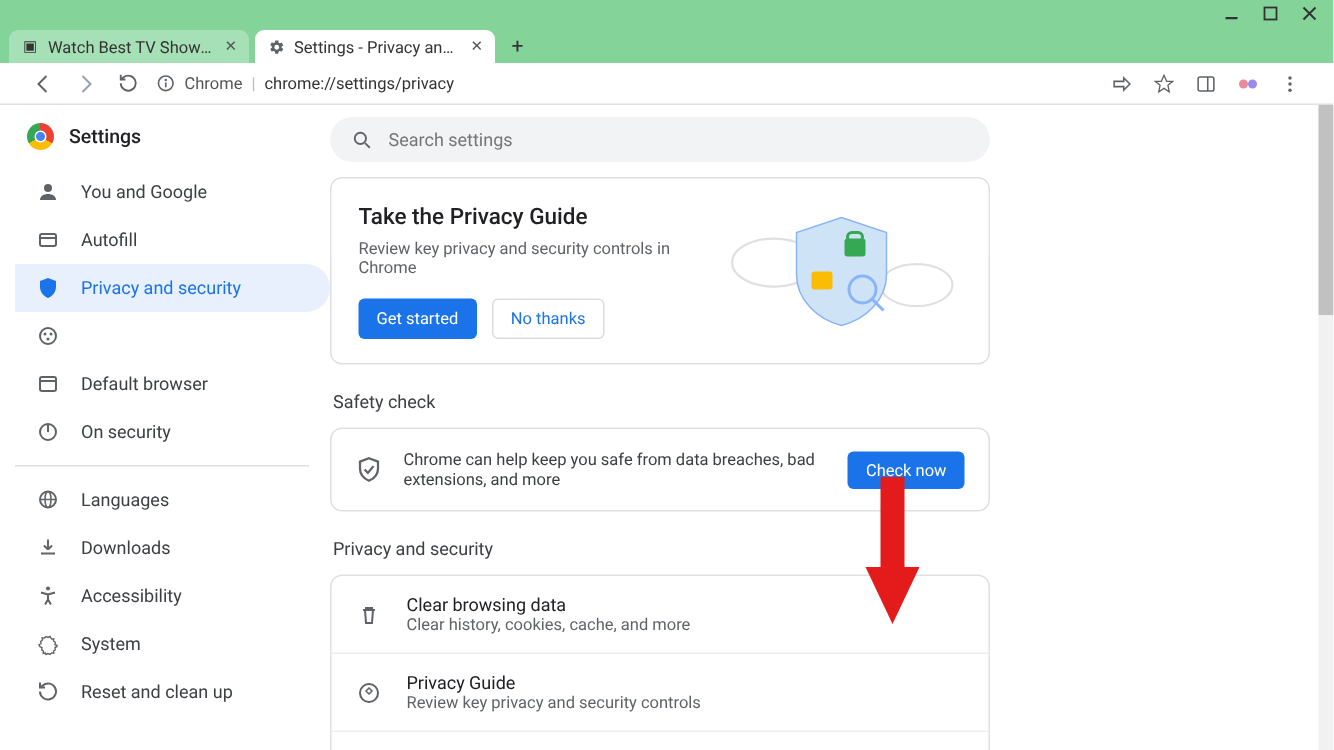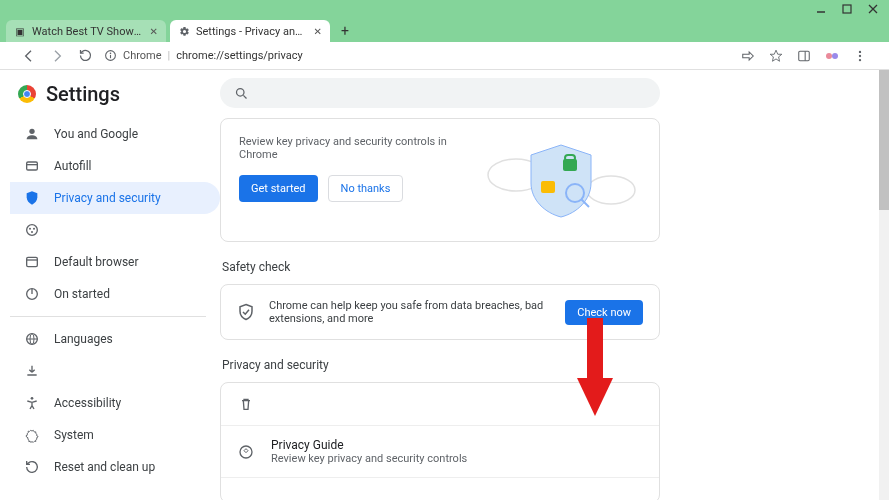--- a/index.html
+++ b/index.html
@@ -25,21 +25,21 @@
   .omnibox .sep { color:#bbb; }
   .omnibox .url { color:#333; }
   .toolbar-right { display:flex; align-items:center; gap:10px; }
   .toolbar-right .tbtn { color:#555; }
 
   .content { display:flex; height: calc(500px - 18px - 24px - 28px); overflow:hidden; }
   .leftcol { width: 220px; padding: 12px 0 0 10px; }
   .header { display:flex; align-items:center; gap:10px; padding: 0 0 12px 8px; }
   .chromeball { width:18px; height:18px; border-radius:50%; background: conic-gradient(#ea4335 0 120deg, #fbbc05 120deg 240deg, #34a853 240deg 360deg); position:relative; }
   .chromeball::after { content:''; position:absolute; inset:5px; background:#4285f4; border-radius:50%; border:1.5px solid #fff; }
-  .header h1 { font-size: 20px; font-weight: 500; color:#202124; }
+  .header h1 { font-size: 13px; font-weight: 500; color:#202124; }
 
   .nav { display:flex; flex-direction:column; }
   .navitem { display:flex; align-items:center; gap:14px; padding: 8px 14px; border-radius: 0 16px 16px 0; font-size: 12px; color:#3c4043; cursor:pointer; }
   .navitem.active { background:#e8f0fe; color:#1a73e8; }
   .navitem .nicon { width:16px; height:16px; display:flex; align-items:center; justify-content:center; color:#5f6368; }
   .navitem.active .nicon { color:#1a73e8; }
   .divider { height:1px; background:#e0e0e0; margin: 6px 14px 6px 0; }
   .navitem .nlabel { flex:1; }
 
   .maincol { flex:1; padding: 8px 0 0 0; position:relative; overflow:hidden; }
@@ -232,39 +232,40 @@
           </span>
         <span class="nlabel">Default browser</span>
       </div>
       <div class="navitem">
         <span class="nicon">
             <svg width="16" height="16" viewBox="0 0 24 24">
               <circle cx="12" cy="12" r="8" fill="none" stroke="#5f6368" stroke-width="2"></circle>
               <line x1="12" y1="4" x2="12" y2="12" stroke="#5f6368" stroke-width="2"></line>
             </svg>
           </span>
-        <span class="nlabel">On started</span>
+        <span class="nlabel">On security</span>
       </div>
       <div class="divider"></div>
       <div class="navitem">
         <span class="nicon">
             <svg width="16" height="16" viewBox="0 0 24 24">
               <circle cx="12" cy="12" r="8" fill="none" stroke="#5f6368" stroke-width="2"></circle>
               <ellipse cx="12" cy="12" rx="3" ry="8" fill="none" stroke="#5f6368" stroke-width="1.5"></ellipse>
               <line x1="4" y1="12" x2="20" y2="12" stroke="#5f6368" stroke-width="1.5"></line>
             </svg>
           </span>
         <span class="nlabel">Languages</span>
       </div>
       <div class="navitem">
         <span class="nicon">
             <svg width="16" height="16" viewBox="0 0 24 24">
               <path d="M12 4v10m0 0l-4-4m4 4l4-4M5 18h14" fill="none" stroke="#5f6368" stroke-width="2"></path>
             </svg>
           </span>
+        <span class="nlabel">Downloads</span>
       </div>
       <div class="navitem">
         <span class="nicon">
             <svg width="16" height="16" viewBox="0 0 24 24">
               <circle cx="12" cy="5" r="2" fill="#5f6368"></circle>
               <path d="M5 9l7 2 7-2M12 11v5m0 0l-3 5m3-5l3 5" fill="none" stroke="#5f6368" stroke-width="2"></path>
             </svg>
           </span>
         <span class="nlabel">Accessibility</span>
       </div>
@@ -289,24 +290,26 @@
   </div>
 
   <div class="maincol">
     <div class="searchbar">
       <span class="sicon">
           <svg width="15" height="15" viewBox="0 0 24 24">
             <circle cx="10" cy="10" r="6" fill="none" stroke="#5f6368" stroke-width="2"></circle>
             <line x1="15" y1="15" x2="20" y2="20" stroke="#5f6368" stroke-width="2"></line>
           </svg>
         </span>
+      <input placeholder="Search settings" style="">
     </div>
 
     <div class="card promo">
       <div class="texts">
+        <h2>Take the Privacy Guide</h2>
         <div class="sub">Review key privacy and security controls in Chrome</div>
         <div class="buttons">
           <button class="btn primary">Get started</button>
           <button class="btn secondary">No thanks</button>
         </div>
       </div>
       <div class="illus">
         <svg width="160" height="90" viewBox="0 0 160 90">
           <ellipse cx="35" cy="40" rx="28" ry="16" fill="none" stroke="#e0e0e0" stroke-width="1.5"></ellipse>
           <ellipse cx="130" cy="55" rx="24" ry="14" fill="none" stroke="#e0e0e0" stroke-width="1.5"></ellipse>
@@ -333,20 +336,24 @@
     </div>
 
     <div class="section-title">Privacy and security</div>
     <div class="settinglist">
       <div class="row">
         <span class="ricon">
             <svg width="16" height="16" viewBox="0 0 24 24">
               <path d="M6 7h12M9 7V5h6v2M8 7l1 13h6l1-13" fill="none" stroke="#5f6368" stroke-width="2"></path>
             </svg>
           </span>
+        <div class="rtexts">
+          <div class="rtitle">Clear browsing data</div>
+          <div class="rsub">Clear history, cookies, cache, and more</div>
+        </div>
       </div>
       <div class="row">
         <span class="ricon">
             <svg width="16" height="16" viewBox="0 0 24 24">
               <circle cx="12" cy="12" r="9" fill="none" stroke="#5f6368" stroke-width="2"></circle>
               <path d="M12 7l3 3-3 3-3-3z" fill="none" stroke="#5f6368" stroke-width="1.5"></path>
             </svg>
           </span>
         <div class="rtexts">
           <div class="rtitle">Privacy Guide</div>

